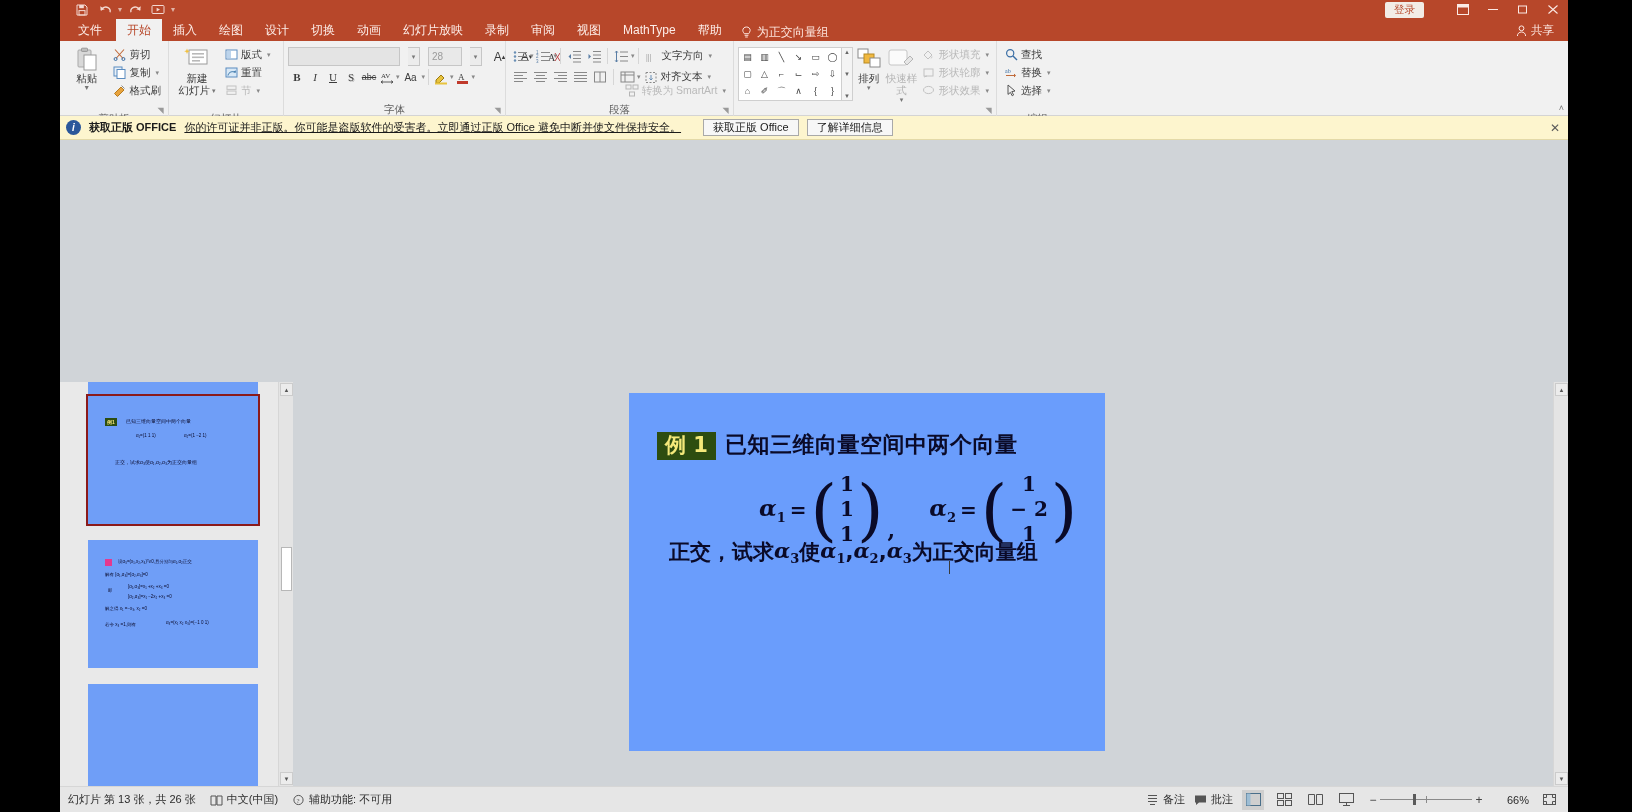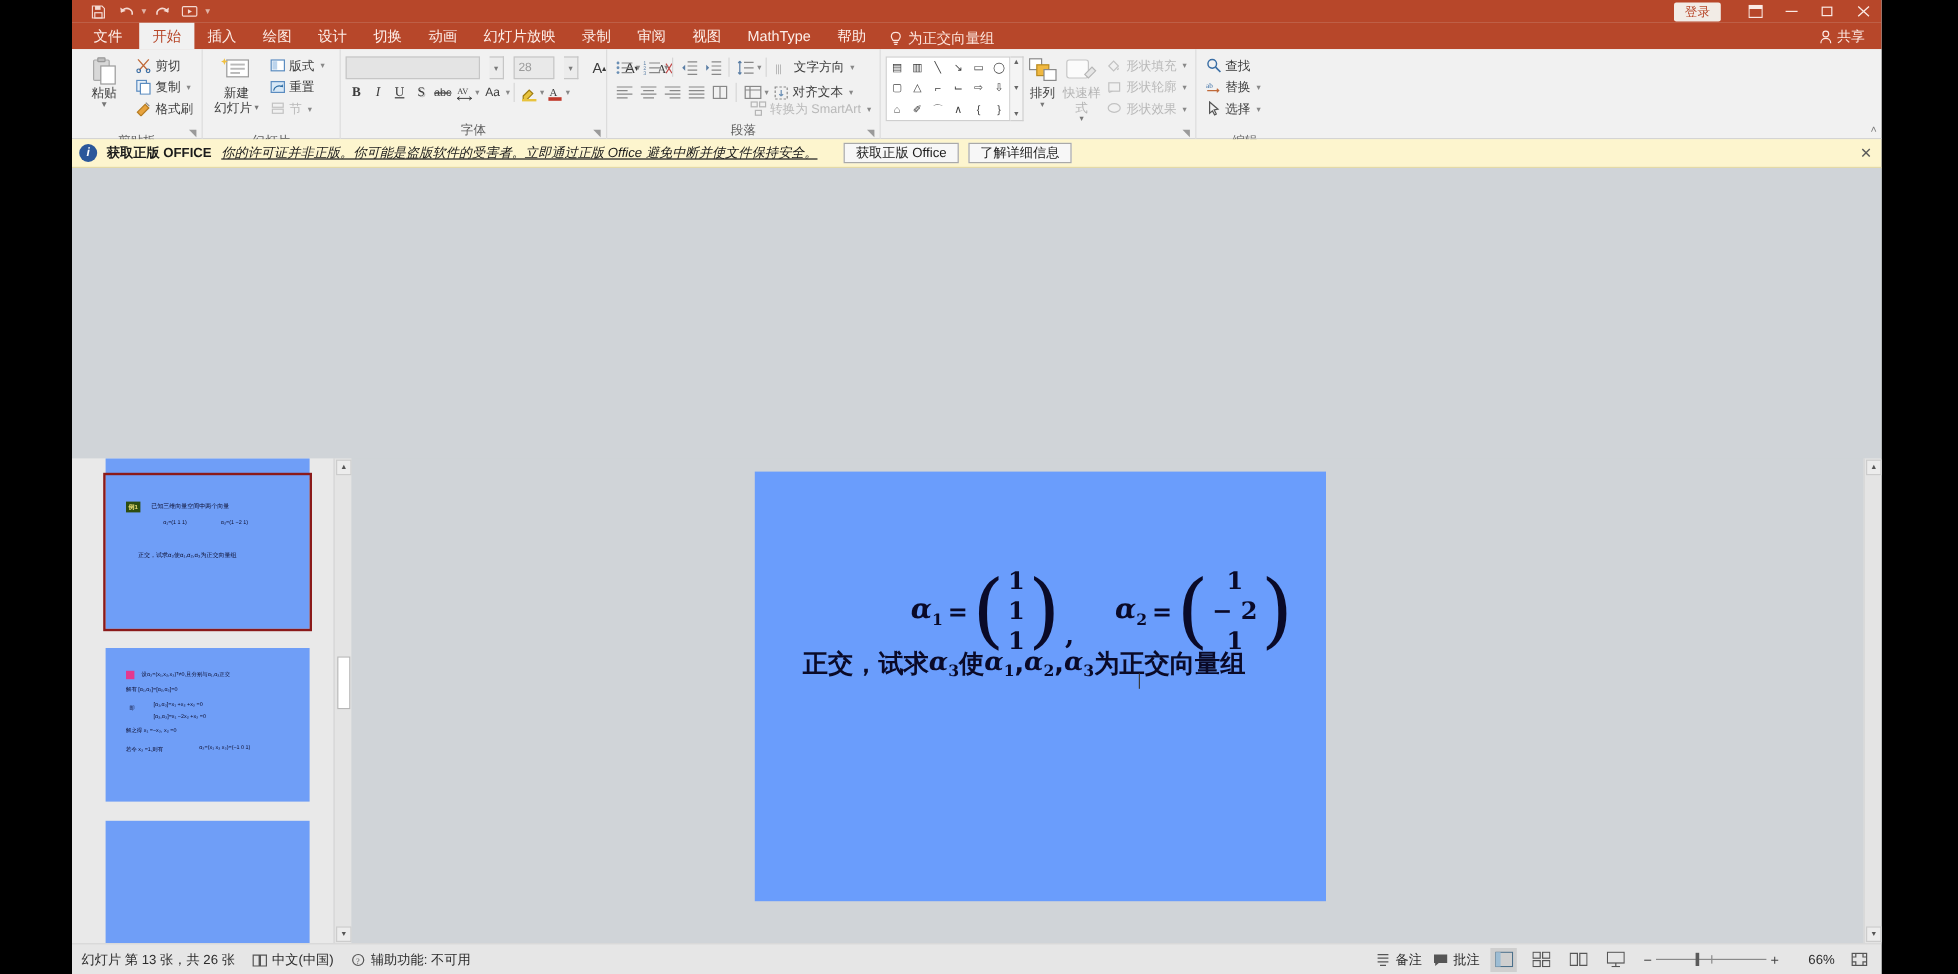--- a/index.html
+++ b/index.html
@@ -11,21 +11,21 @@
   
   .titlebar { height:19px; background:#b7472a; position:relative; display:flex; align-items:center; }
   .qat { display:flex; align-items:center; gap:3px; padding-left:12px; }
   .qat-btn { width:20px; height:17px; display:flex; align-items:center; justify-content:center;
              color:#f4d9d2; font-size:12px; line-height:1; }
   .qat-btn svg { display:block; }
   .qat-sep { color:#e0b3a6; font-size:8px; }
   .title-text { position:absolute; left:0; right:0; text-align:center; color:#fde9e4; font-size:11.5px;
                 letter-spacing:.2px; pointer-events:none; }
   .win-ctrls { position:absolute; right:0; top:0; height:19px; display:flex; align-items:center; gap:0; }
-  .signin { background:#f2ece6; color:#b7472a; font-size:10.5px; padding:1px 9px; border-radius:2px; margin-right:14px; }
+  .signin { background:#f2ece6; color:#b7472a; font-size:10.5px; padding:1px 9px; border-radius:2px; margin-right:24px; }
   .wbtn { width:30px; height:19px; display:flex; align-items:center; justify-content:center; color:#fbeae5; font-size:11px; }
 
   
   .tabstrip { height:22px; background:#b7472a; display:flex; align-items:flex-end; position:relative; padding-left:4px; }
   .tab { height:22px; padding:0 11px; display:flex; align-items:center; color:#fdeee9; font-size:12px; }
   .tab.active { background:#f1f1f1; color:#b7472a; }
   .tab.file { padding:0 14px; }
   .tell-me { display:flex; align-items:center; gap:5px; color:#fde4dc; font-size:12px; padding:0 8px; }
   .bulb { width:11px; height:13px; }
   .share { position:absolute; right:14px; bottom:3px; display:flex; align-items:center; gap:4px; color:#fde9e4; font-size:11.5px; }
@@ -74,21 +74,21 @@
                display:flex; flex-direction:column; justify-content:space-between; align-items:center; font-size:6px; color:#666; padding:1px 0; }
 
   .ribbon-collapse { position:absolute; right:4px; bottom:2px; font-size:9px; color:#7a7a7a; }
 
   
   .notify { height:24px; background:#fdf5ce; border-bottom:1px solid #e3d9a8; display:flex; align-items:center;
             padding:0 6px; gap:8px; position:relative; }
   .ninfo { width:15px; height:15px; border-radius:50%; background:#2b579a; color:#fff; font-size:10px; font-weight:bold;
            display:flex; align-items:center; justify-content:center; font-style:italic; }
   .ntitle { font-size:11px; font-weight:bold; color:#1b1b1b; }
-  .nlink { font-size:11px; color:#1b1b1b; text-decoration:underline;font-style:italic; }
+  .nlink { font-size:11px; color:#1b1b1b; text-decoration:underline; }
   .nbtn { height:17px; border:1px solid #a9a9a9; background:#f7f7f7; font-size:11px; padding:0 9px;
           display:flex; align-items:center; color:#1b1b1b; }
   .nclose { position:absolute; right:8px; font-size:12px; color:#5a5a5a; }
 
   
   .work { position:absolute; left:0; top:140px; right:0; bottom:26px; background:#d0d4d8; }
   .greyfill { position:absolute; left:0; top:0; right:0; height:242px; background:#d0d4d8; }
 
   .panes { position:absolute; left:0; top:242px; right:0; bottom:0; display:flex; }
 
@@ -700,20 +700,24 @@
 
       <div class="thumbscroll">
         <div class="ts-up">▲</div>
         <div class="ts-thumb" style="top:165px; height:44px"></div>
         <div class="ts-dn">▼</div>
       </div>
 
       <div class="slidepane">
         <div class="slide" style="left:336px; top:11px; width:476px; height:358px;">
 
+          <div class="slide-title" style="left:28px; top:37px">
+            <span class="badge">例 1</span>
+            <span class="title-cn">已知三维向量空间中两个向量</span>
+          </div>
 
           <div class="mathrow" style="left:130px; top:79px">
             <div class="vecdef">
               <span class="alpha">
                 <span>α</span><span class="sub">1</span>
               </span>
               <span class="eq">=</span>
               <span class="matrix">
                 <span class="paren">(</span>
                 <span class="mcol">

